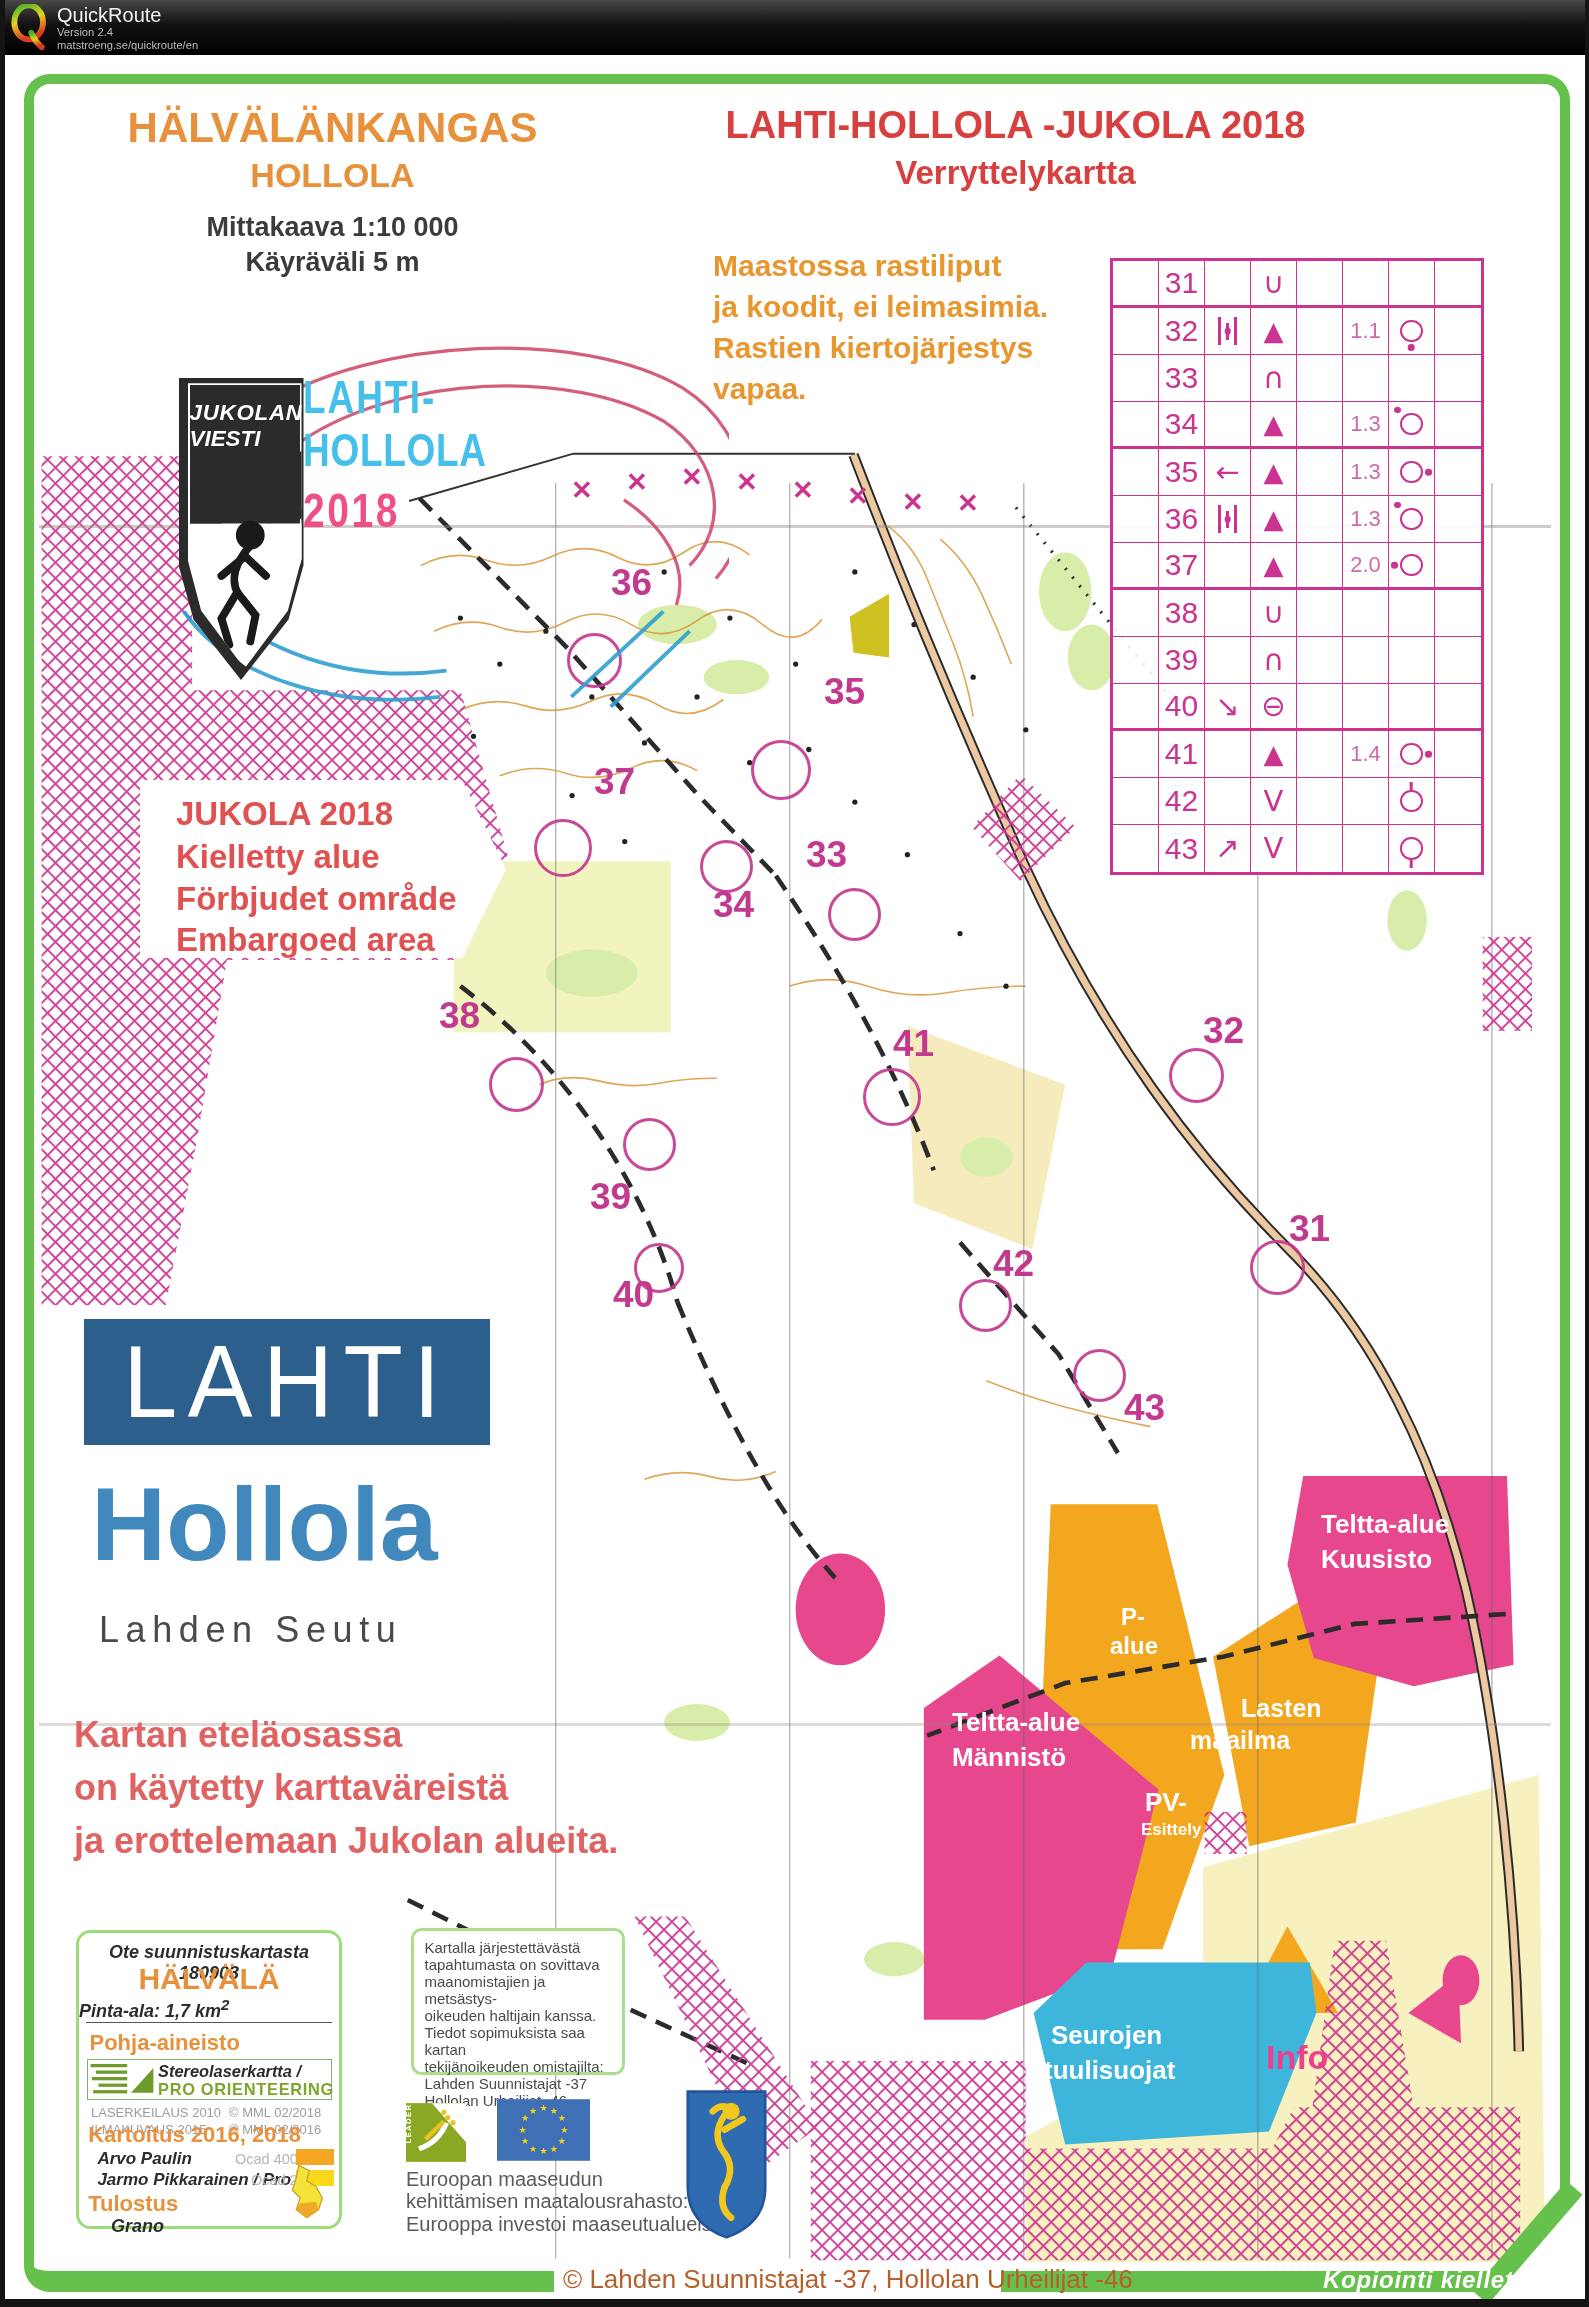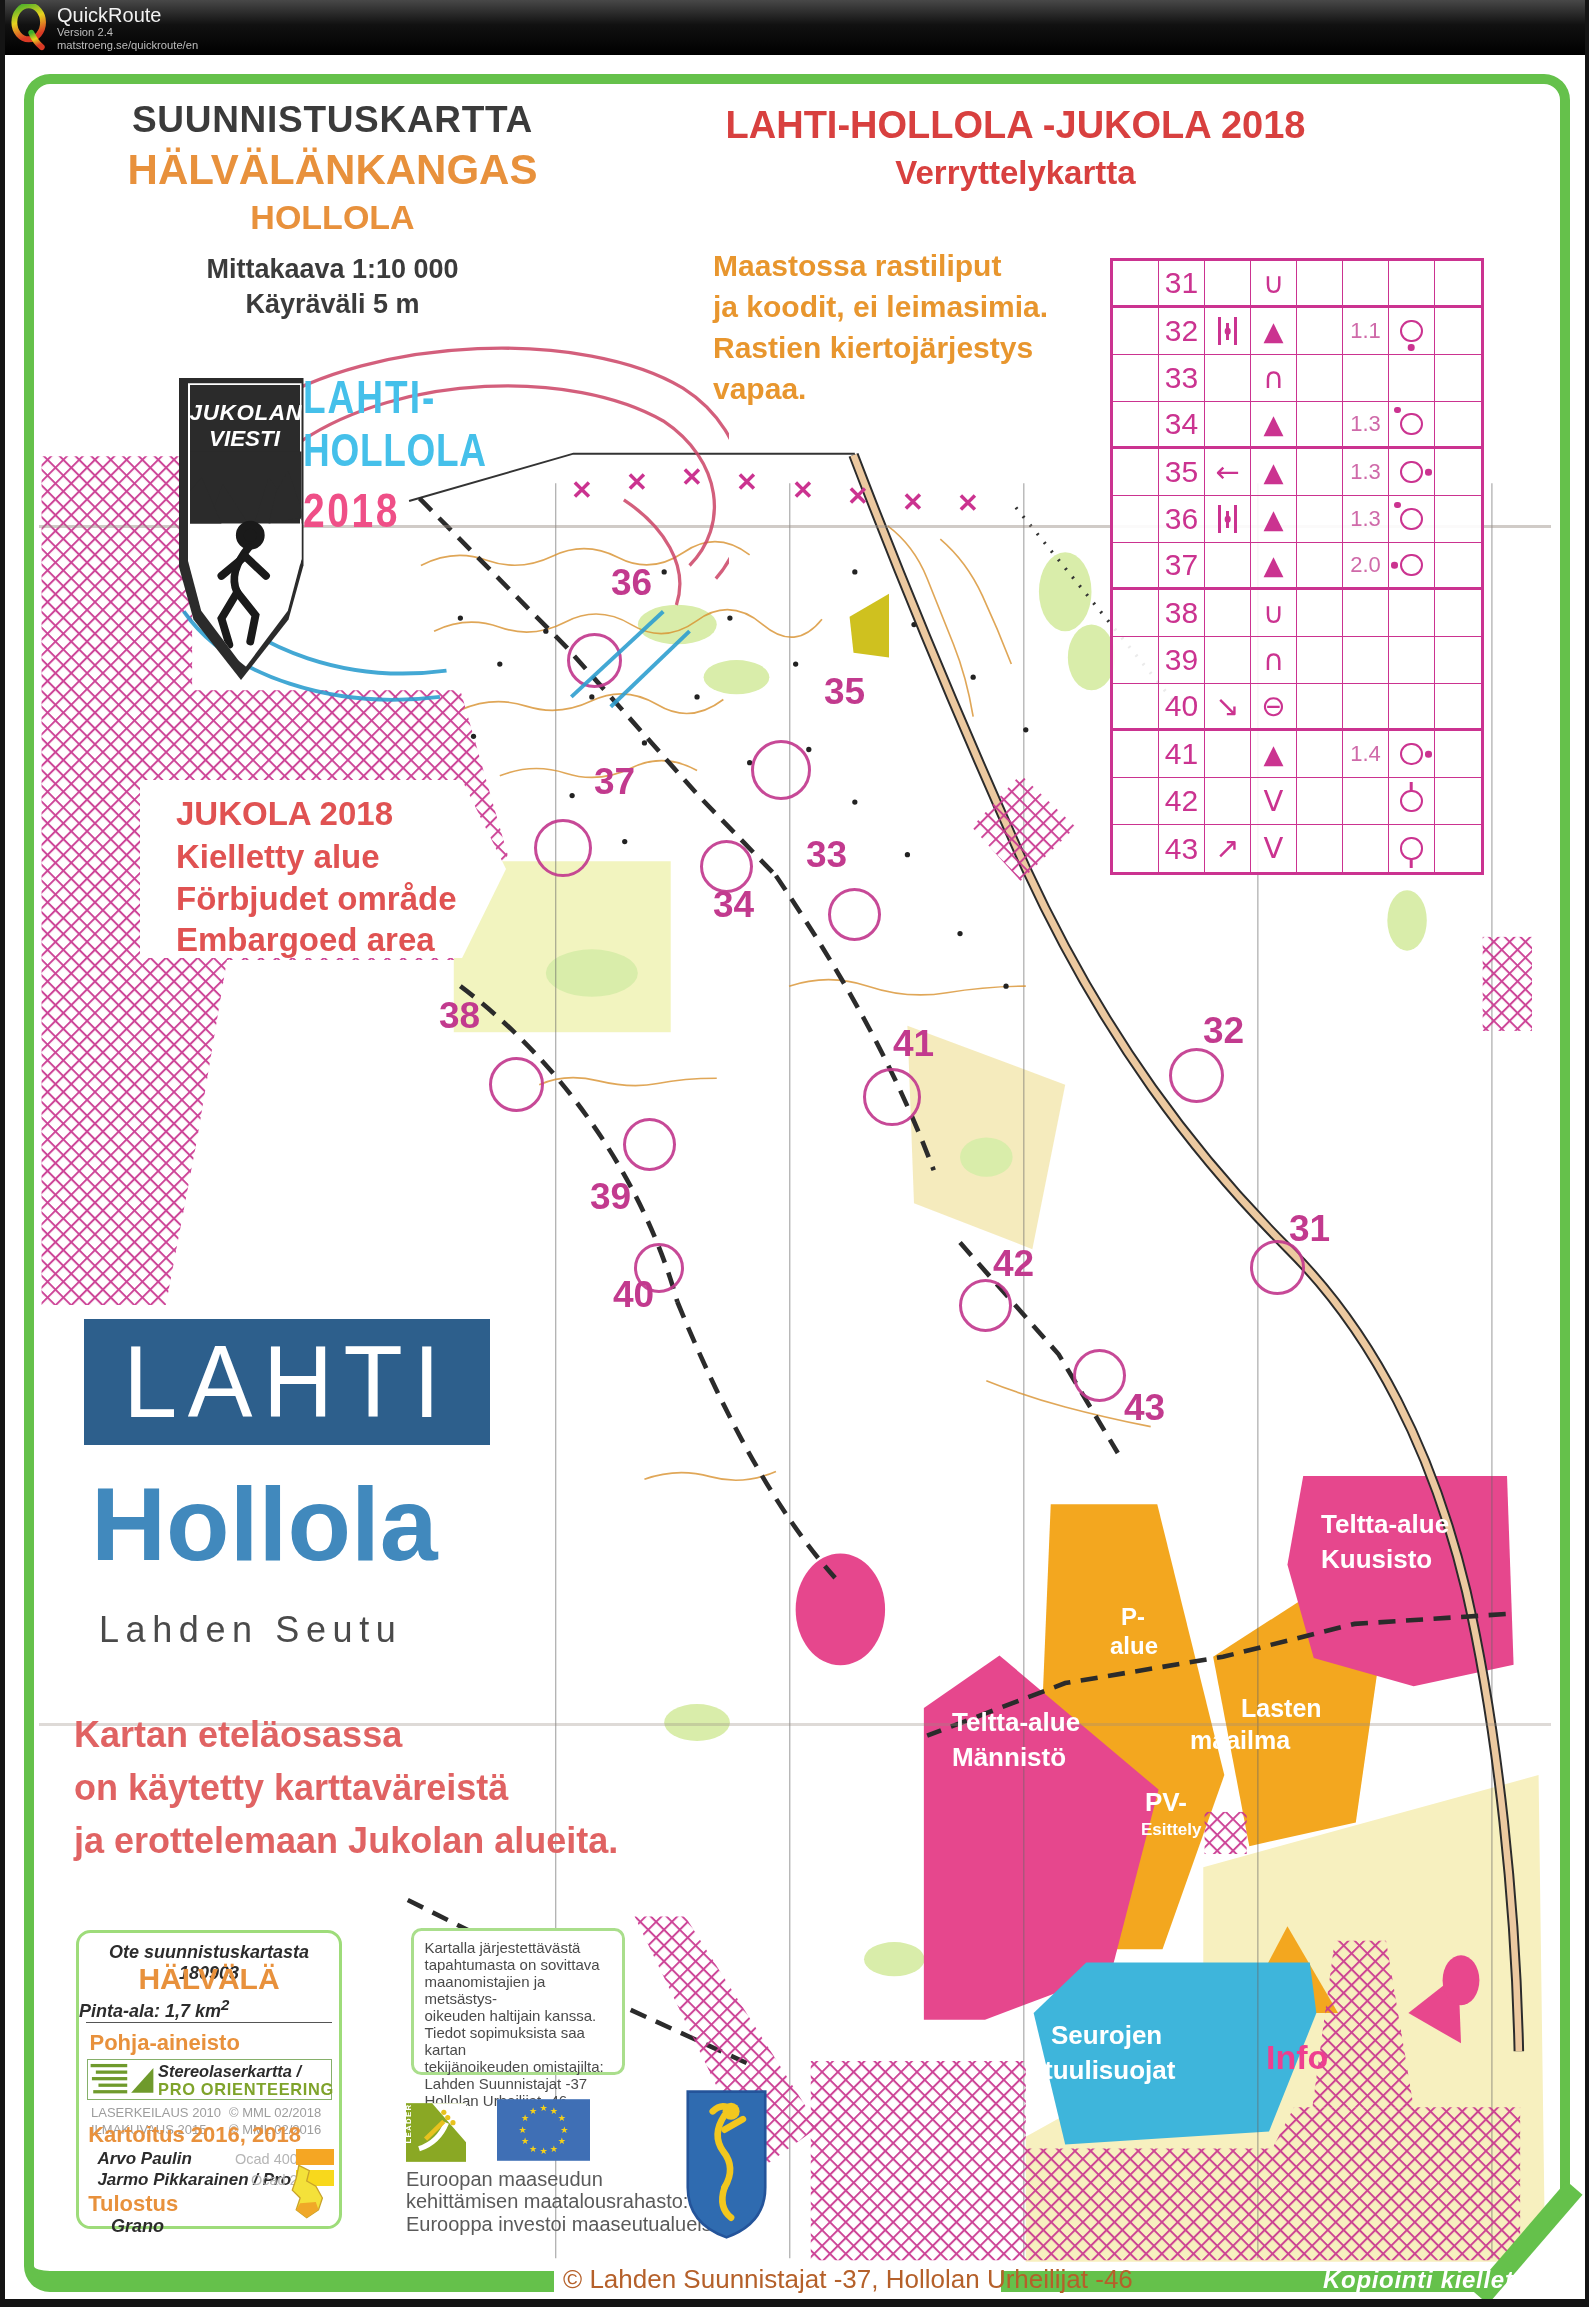--- a/index.html
+++ b/index.html
@@ -64,21 +64,21 @@
   .g-line-top::after{width:2.6px;height:9.2px;left:50%;top:-10px;transform:translateX(-50%);}
   .g-line-bottom::after{width:2.6px;height:9.2px;left:50%;bottom:-10px;transform:translateX(-50%);}
 
   
   .jukola{position:absolute;left:164px;top:329px;width:565px;height:381px;z-index:10;}
   .shield{position:absolute;left:14.5px;top:49px;width:125px;height:302px;background:#2b2b2b;
     clip-path:polygon(0 0,100% 0,100% 62%,88% 80%,50% 100%,12% 80%,0 62%);}
   .shield-inner{position:absolute;left:9px;top:5.3px;width:114px;height:288px;border:2.6px solid #fff;
     clip-path:polygon(0 0,100% 0,100% 61%,88% 79%,50% 99%,12% 79%,0 61%);}
   .shield-t1{position:absolute;width:100%;text-align:center;top:14.5px;color:#fff;font-weight:bold;font-style:italic;font-size:22.4px;letter-spacing:0.7px;}
-  .shield-t2{position:absolute;width:100%;text-align:center;top:41px;color:#fff;font-weight:bold;font-style:italic;font-size:22.4px;}
+  .shield-t2{position:absolute;width:100%;text-align:left;top:41px;color:#fff;font-weight:bold;font-style:italic;font-size:22.4px;}
   .lh-lines{position:absolute;left:139px;top:43px;font-weight:bold;color:#45c0ea;transform:scaleY(1.25);transform-origin:top left;}
   .lh-1{font-size:37px;letter-spacing:2px;}
   .lh-2{font-size:37px;letter-spacing:0.7px;}
   .lh-year{font-size:39px;color:#ef4f87;letter-spacing:2.6px;margin-top:5.3px;}
 
   
   .embargo-box{position:absolute;left:140px;top:780px;width:366px;height:178px;background:#fff;z-index:10;
     clip-path:polygon(0 0,88% 0,100% 50%,88% 100%,0 100%);}
   .embargo-box .line{position:absolute;left:36px;color:#e05252;font-weight:bold;font-size:33px;white-space:nowrap;}
 
@@ -262,21 +262,20 @@
   <div class="frame"></div>
   <div class="frame-gap"></div>
   <svg class="abs" style="left:1446px;top:2156px;z-index:9" width="143" height="151" viewBox="0 0 218 229">
     <polygon points="44,229 218,30 218,229" fill="#fff"></polygon>
     <line x1="52" y1="215" x2="196" y2="48" stroke="#65c14b" stroke-width="32"></line>
   </svg>
   <div class="copyright">© Lahden Suunnistajat -37, Hollolan Urheilijat -46</div>
   <div class="nocopy">Kopiointi kielletty</div>
 
   <div class="map-title">
-    <div class="mt-1">SUUNNISTUSKARTTA</div>
     <div class="mt-2">HÄLVÄLÄNKANGAS</div>
     <div class="mt-3">HOLLOLA</div>
     <div class="mt-4">Mittakaava 1:10 000</div>
     <div class="mt-5">Käyräväli 5 m</div>
   </div>
 
   <div class="event-title">
     <div class="et-1">LAHTI-HOLLOLA -JUKOLA 2018</div>
     <div class="et-2">Verryttelykartta</div>
   </div>

